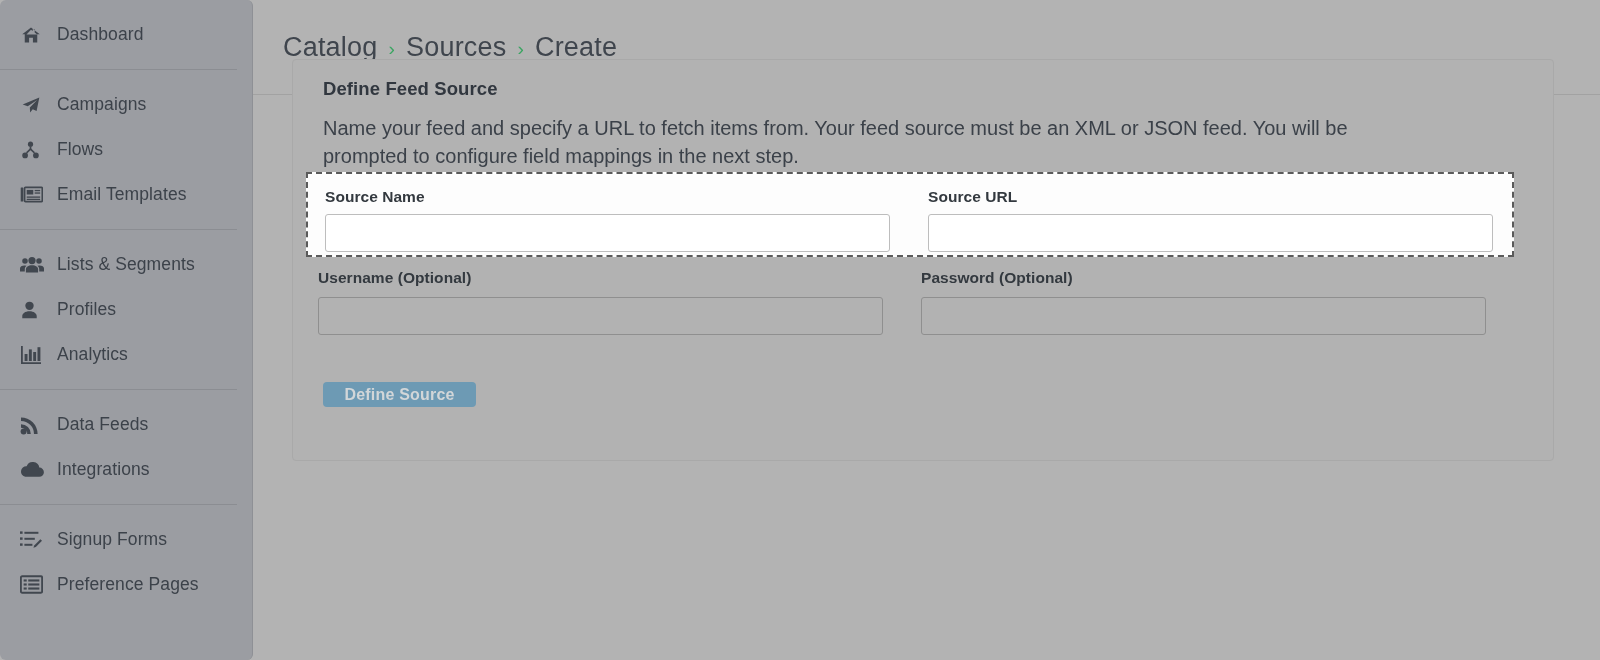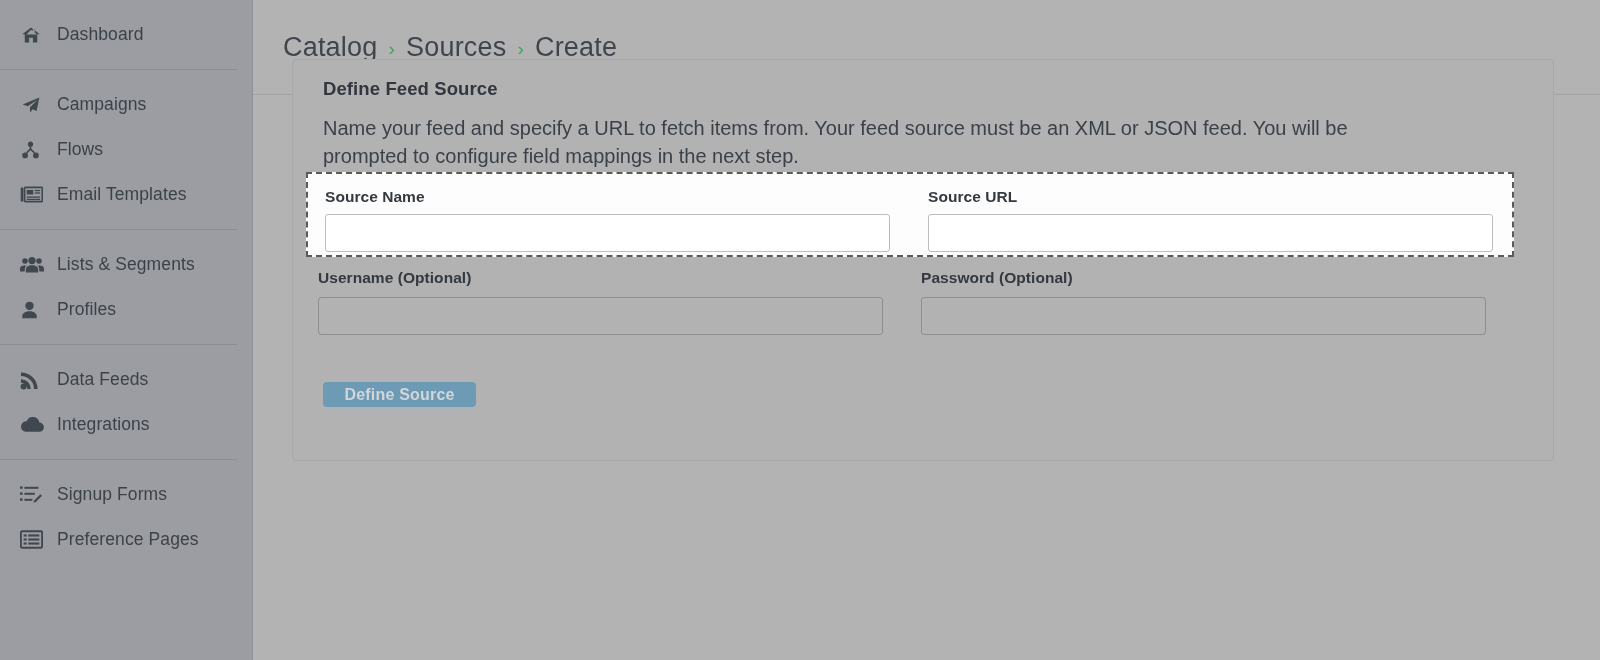--- a/index.html
+++ b/index.html
@@ -15,20 +15,21 @@
   }
 
   
   #sidebar {
     position: absolute;
     left: 0; top: 0;
     width: 253px; height: 660px;
     background: #9b9da2;
     border-right: 1px solid #8e9095;
     overflow: hidden;
+    border-radius: 6px;
   }
   .nav-group { padding: 0; }
   .nav-divider {
     height: 1px;
     background: #8b8d92;
     margin: 0 16px 0 0;
     width: 237px;
   }
   .nav-item {
     display: flex;
@@ -254,20 +255,32 @@
     </div>
     <div class="nav-item">
       <span class="nav-icon">
         <svg width="19" height="20" viewBox="0 0 20 20" fill="currentColor">
             <circle cx="10" cy="5.6" r="4.4"></circle>
             <path d="M10 11.2c-4.6 0-7.6 2.4-7.6 5v2.6h15.2v-2.6c0-2.6-3-5-7.6-5z"></path>
           </svg>
       </span>
       <span class="nav-label">Profiles</span>
     </div>
+    <div class="nav-item">
+      <span class="nav-icon">
+        <svg width="22" height="19" viewBox="0 0 22 19" fill="currentColor">
+            <path d="M1 1h1.8v16.2H21V19H1z"></path>
+            <rect x="4.6" y="9" width="2.9" height="7"></rect>
+            <rect x="8.9" y="4.4" width="2.9" height="11.6"></rect>
+            <rect x="13.2" y="7" width="2.9" height="9"></rect>
+            <rect x="17.5" y="2.2" width="2.9" height="13.8"></rect>
+          </svg>
+      </span>
+      <span class="nav-label">Analytics</span>
+    </div>
     <div class="grp-pad-bot"></div>
   </div>
   <div class="nav-divider"></div>
 
   <div class="nav-group">
     <div class="grp-pad-top"></div>
     <div class="nav-item">
       <span class="nav-icon">
         <svg width="20" height="20" viewBox="0 0 20 20" fill="currentColor">
             <circle cx="3.6" cy="16.4" r="3"></circle>

